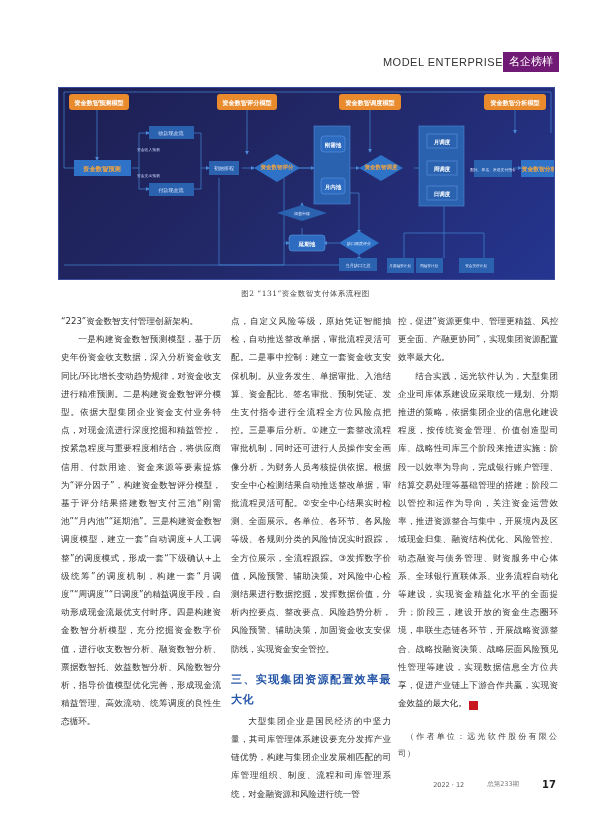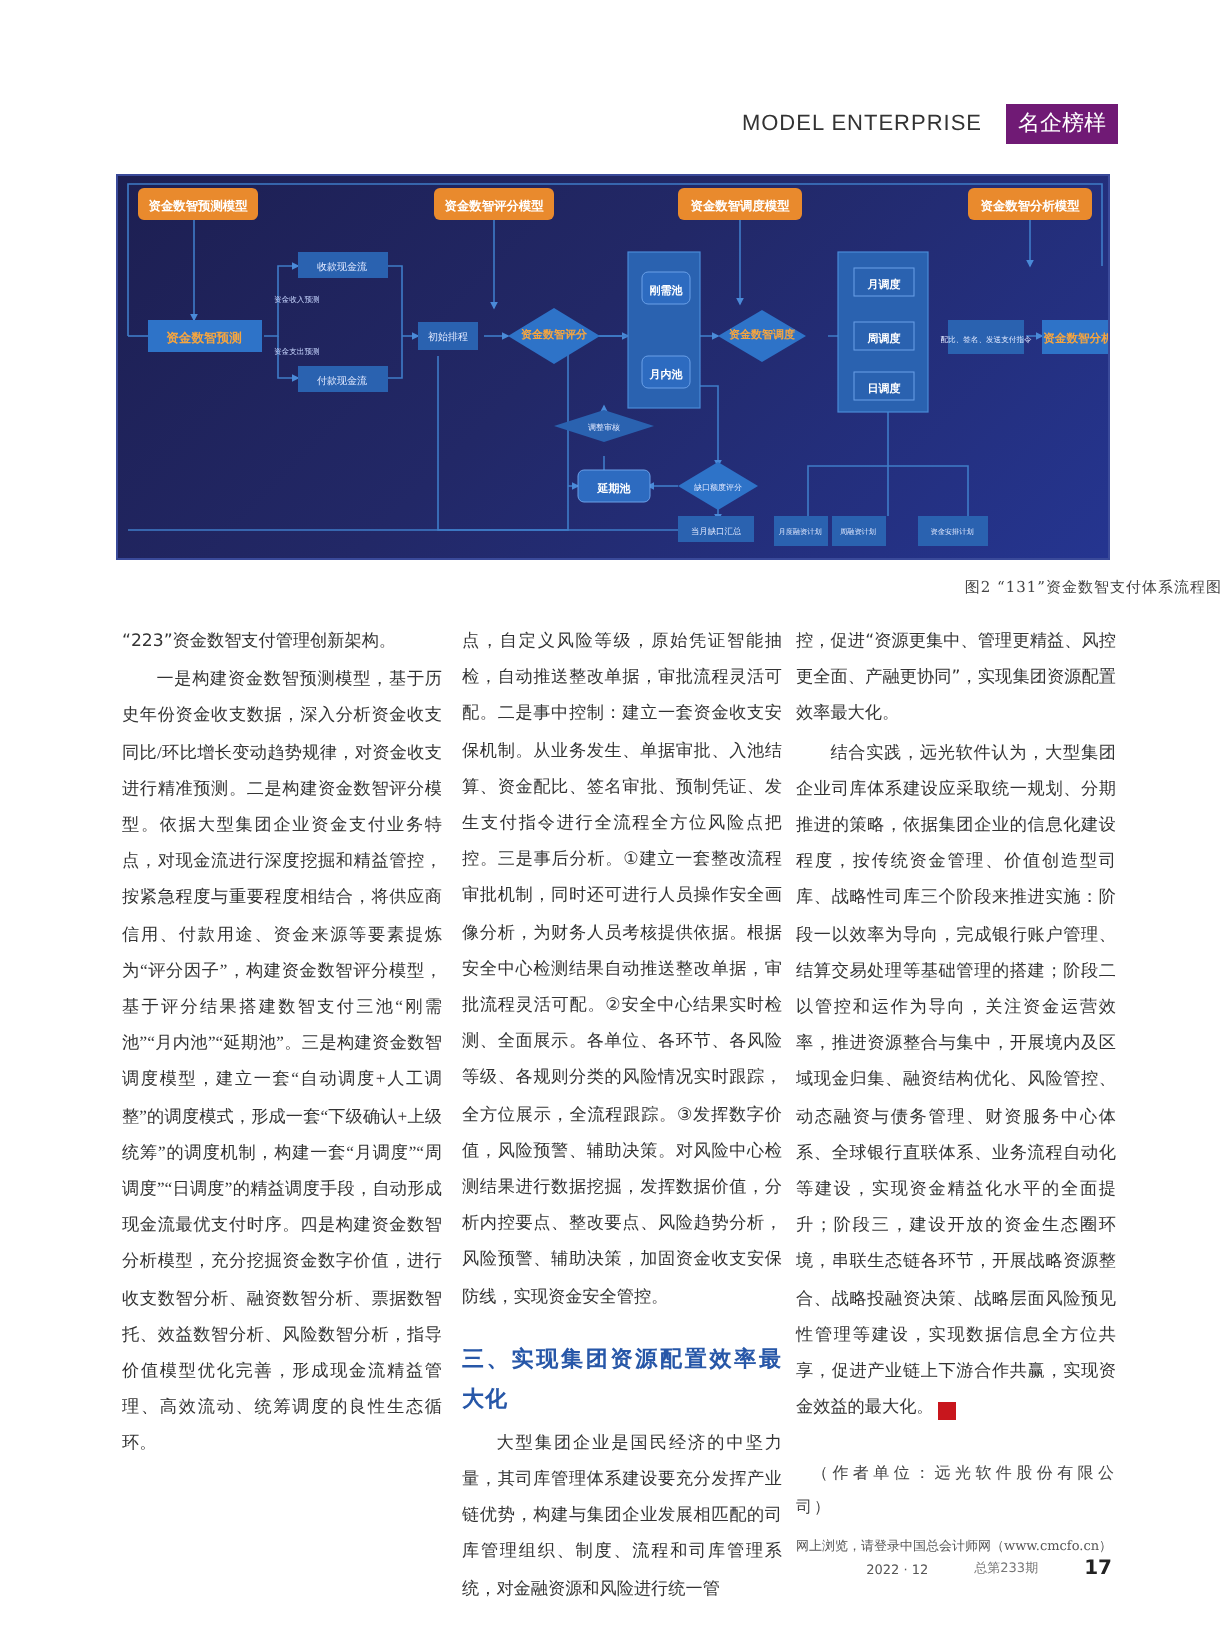--- a/index.html
+++ b/index.html
@@ -1,32 +1,32 @@
 <!DOCTYPE html>
 <html><head>
 <meta charset="utf-8">
 <style>
   * { box-sizing: border-box; margin: 0; padding: 0; }
   html, body { width: 611px; height: 824px; background: #ffffff; overflow: hidden; }
   body { position: relative; font-family: "DejaVu Sans", "Liberation Sans", sans-serif; color: #333; }
 
-  .header { position: absolute; top: 52px; right: 52px; display: flex; align-items: center; gap: 12px; }
+  .header { position: absolute; top: 52px; right: 52px; display: flex; align-items: center; }
   .header .en { font-family: "Liberation Sans", sans-serif; font-size: 11px; letter-spacing: 0.5px; color: #333; }
   .header .cn { background: #701a75; color: #fff; font-size: 11px; padding: 3px 6px; line-height: 14px; }
 
   .figure { position: absolute; left: 58px; top: 87px; width: 497px; height: 193px;
     background: linear-gradient(135deg, #1d1f52 0%, #222867 45%, #253590 100%);
     border: 1px solid #3a4a9a; overflow: hidden; }
   .figure svg { position: absolute; left: 0; top: 0; }
-  .caption { position: absolute; top: 289px; left: 0; width: 611px; text-align: right;
+  .caption { position: absolute; top: 289px; left: 0; width: 611px; text-align: center;
     font-family: "DejaVu Serif", serif; font-size: 7.5px; color: #444; letter-spacing: 0.5px; }
 
   .col { position: absolute; font-size: 8.6px; line-height: 18.2px; color: #333; text-align: justify; }
   .col p { margin: 0; }
-  .col p.indent { text-indent: 2em; font-family: Liberation Serif, serif; }
+  .col p.indent { text-indent: 2em; }
   .col1 { left: 61px; top: 312px; width: 160px; }
   .col2 { left: 231px; top: 312px; width: 160px; }
   .col3 { left: 398px; top: 312px; width: 160px; }
   .section-title { color: #2757a8; font-size: 11px; font-weight: bold; line-height: 20px; margin-top: 12px; margin-bottom: 2px; letter-spacing: 0.5px; }
   .end-mark { display: inline-block; width: 9px; height: 9px; background: #c8161d; color: #fff; font-size: 7px; line-height: 9px; text-align: center; vertical-align: -1px; margin-left: 2px; }
   .author { font-family: "DejaVu Serif", serif; font-size: 8px; line-height: 17px; color: #444; margin-top: 16px; text-indent: 1em; letter-spacing: 1px; }
   .note { font-family: "DejaVu Serif", serif; font-size: 6.5px; color: #555; margin-top: 4px; line-height: 14px; }
 
   .footer { position: absolute; top: 779px; right: 55px; display: flex; align-items: center; gap: 23px; }
   .footer .date { font-size: 6.5px; color: #555; }
@@ -168,20 +168,19 @@
 <div class="col col2">
   <p>点，自定义风险等级，原始凭证智能抽检，自动推送整改单据，审批流程灵活可配。二是事中控制：建立一套资金收支安保机制。从业务发生、单据审批、入池结算、资金配比、签名审批、预制凭证、发生支付指令进行全流程全方位风险点把控。三是事后分析。①建立一套整改流程审批机制，同时还可进行人员操作安全画像分析，为财务人员考核提供依据。根据安全中心检测结果自动推送整改单据，审批流程灵活可配。②安全中心结果实时检测、全面展示。各单位、各环节、各风险等级、各规则分类的风险情况实时跟踪，全方位展示，全流程跟踪。③发挥数字价值，风险预警、辅助决策。对风险中心检测结果进行数据挖掘，发挥数据价值，分析内控要点、整改要点、风险趋势分析，风险预警、辅助决策，加固资金收支安保防线，实现资金安全管控。</p>
   <div class="section-title">三、实现集团资源配置效率最大化</div>
   <p class="indent">大型集团企业是国民经济的中坚力量，其司库管理体系建设要充分发挥产业链优势，构建与集团企业发展相匹配的司库管理组织、制度、流程和司库管理系统，对金融资源和风险进行统一管</p>
 </div>
 
 <div class="col col3">
   <p>控，促进“资源更集中、管理更精益、风控更全面、产融更协同”，实现集团资源配置效率最大化。</p>
   <p class="indent"><span>结合实践，远光软件认为，大型集团企业司库体系建设应采取统一规划、分期推进的策略，依据集团企业的信息化建设程度，按传统资金管理、价值创造型司库、战略性司库三个阶段来推进实施：阶段一以效率为导向，完成银行账户管理、结算交易处理等基础管理的搭建；阶段二以管控和运作为导向，关注资金运营效率，推进资源整合与集中，开展境内及区域现金归集、融资结构优化、风险管控、动态融资与债务管理、财资服务中心体系、全球银行直联体系、业务流程自动化等建设，实现资金精益化水平的全面提升；阶段三，建设开放的资金生态圈环境，串联生态链各环节，开展战略资源整合、战略投融资决策、战略层面风险预见性管理等建设，实现数据信息全方位共享，促进产业链上下游合作共赢，实现资金效益的最大化。</span><span class="end-mark">C</span></p>
   <div class="author">（作者单位：远光软件股份有限公司）</div>
-  <div class="note">网上浏览，请登录中国总会计师网（www.cmcfo.cn）</div>
 </div>
 
 <div class="footer">
   <span class="date">2022 · 12</span>
   <span class="issue">总第233期</span>
   <span class="page">17</span>
 </div>
 
 </body></html>

